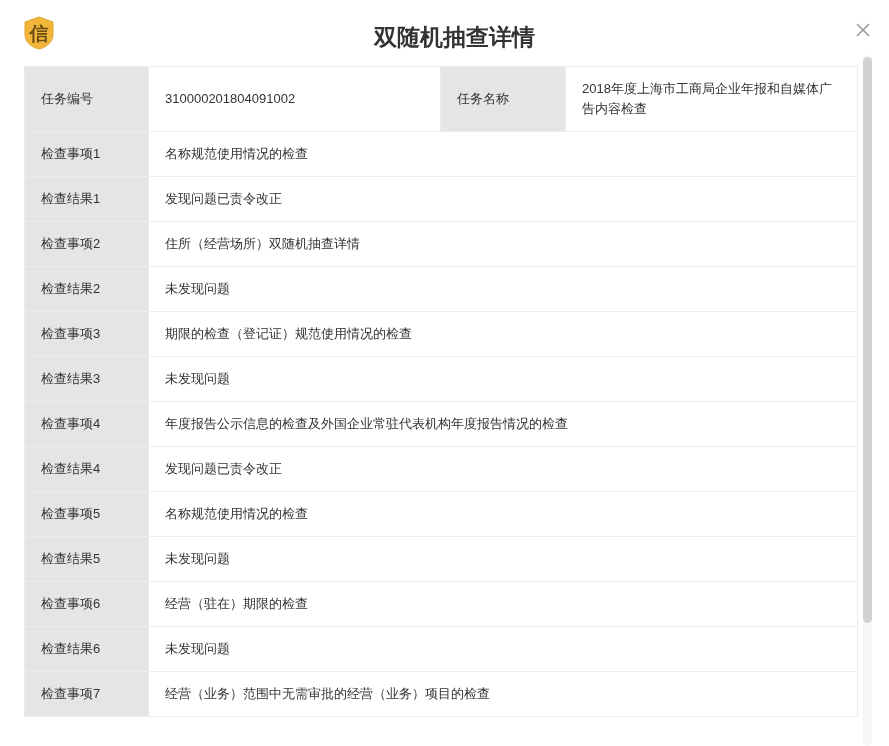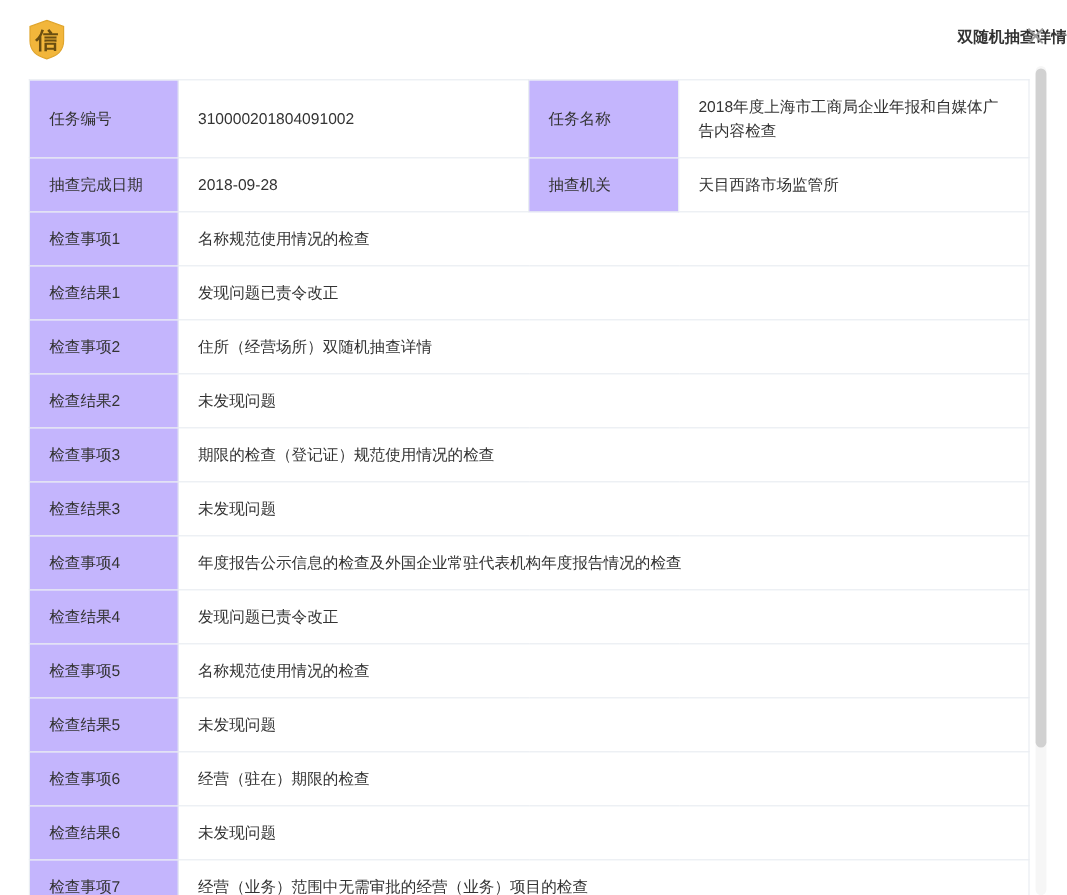--- a/index.html
+++ b/index.html
@@ -5,32 +5,32 @@
   * { margin:0; padding:0; box-sizing:border-box; }
   html,body { width:889px; height:746px; overflow:hidden; background:#ffffff;
     font-family:"Liberation Sans","DejaVu Sans",sans-serif; }
   .page { position:relative; width:889px; height:746px; background:#fff; }
 
   
   .header { position:relative; height:66px; }
   .logo { position:absolute; left:22px; top:16px; display:flex; align-items:center; }
   .logo-icon { width:34px; height:34px; display:inline-block; }
   .logo-text { font-size:27px; font-weight:bold; color:#3d3d3d; margin-left:7px; letter-spacing:1px; }
-  .dialog-title { position:absolute; left:0; right:0; top:22px; text-align:right;
-    font-size:13px; font-weight:bold; color:#333;padding-left:20px; }
+  .dialog-title { position:absolute; left:0; right:0; top:22px; text-align:center;
+    font-size:23px; font-weight:bold; color:#333;padding-left:20px; }
   .close-btn { position:absolute; right:16px; top:20px; width:20px; height:20px;
     cursor:pointer; color:#9b9b9b; }
   .close-btn svg { width:20px; height:20px; display:block; }
 
   
   .detail-table { position:absolute; left:24px; top:66px; width:833px;
     border-collapse:collapse; table-layout:fixed; }
   .detail-table td { border:1px solid #e9edf2; font-size:13px; color:#333;
     padding:12px 16px; line-height:20px; vertical-align:middle; word-break:break-all; }
-  .detail-table td.lbl { background:#c4b5fd; color:#333; }
+  .detail-table td.lbl { background:#e5e5e5; color:#333; }
   .detail-table td.val { background:#fff; }
 
   
   .scrollbar-track { position:absolute; top:55px; right:17px; bottom:0; width:9px;
     background:#f6f6f6; border-radius:5px; }
   .scrollbar-thumb { position:absolute; top:2px; left:0; width:9px; height:566px;
     background:#d1d1d1; border-radius:5px; }
 </style>
 </head>
 <body>
@@ -61,26 +61,20 @@
       <col style="width:292px">
       <col style="width:125px">
       <col style="width:292px">
     </colgroup>
     <tbody>
         <tr>
           <td class="lbl">任务编号</td>
           <td class="val">310000201804091002</td>
           <td class="lbl">任务名称</td>
           <td class="val">2018年度上海市工商局企业年报和自媒体广告内容检查</td>
-        </tr>
-        <tr>
-          <td class="lbl">抽查完成日期</td>
-          <td class="val">2018-09-28</td>
-          <td class="lbl">抽查机关</td>
-          <td class="val">天目西路市场监管所</td>
         </tr>
         <tr>
           <td class="lbl">检查事项1</td>
           <td class="val" colspan="3">名称规范使用情况的检查</td>
         </tr>
         <tr>
           <td class="lbl">检查结果1</td>
           <td class="val" colspan="3">发现问题已责令改正</td>
         </tr>
         <tr>

